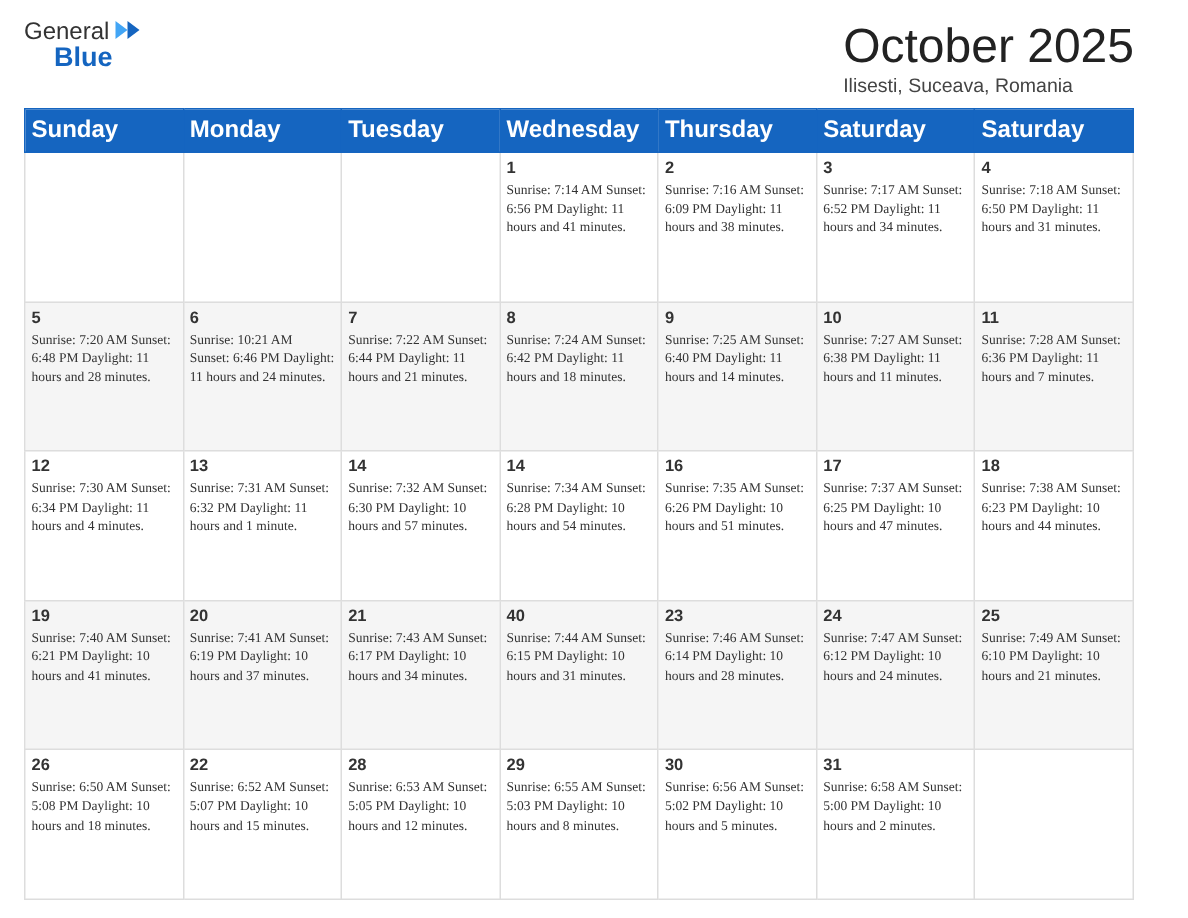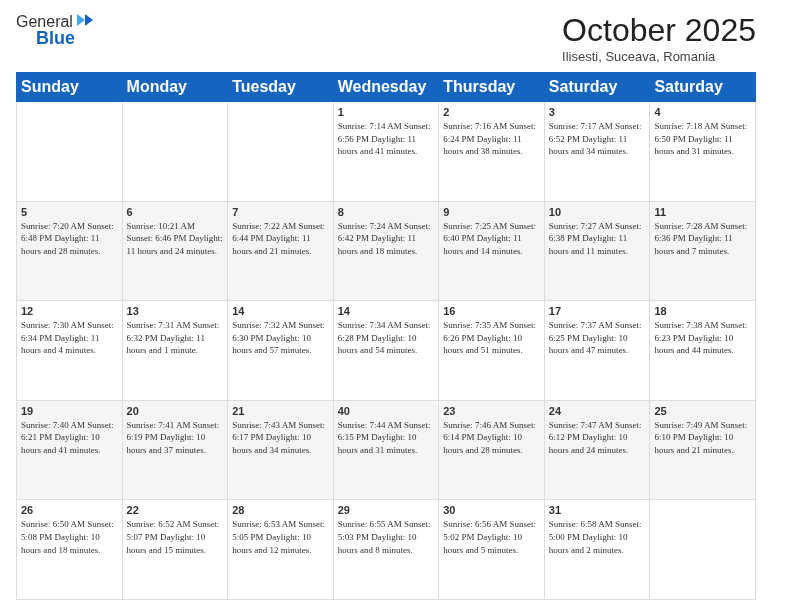--- a/index.html
+++ b/index.html
@@ -132,21 +132,21 @@
           <td class="empty-cell"></td>
           <td>
             <span class="day-number">1</span>
             <div class="day-info">Sunrise: 7:14 AM
 Sunset: 6:56 PM
 Daylight: 11 hours and 41 minutes.</div>
           </td>
           <td>
             <span class="day-number">2</span>
             <div class="day-info">Sunrise: 7:16 AM
-Sunset: 6:24 PM
+Sunset: 6:09 PM
 Daylight: 11 hours and 38 minutes.</div>
           </td>
           <td>
             <span class="day-number">3</span>
             <div class="day-info">Sunrise: 7:17 AM
 Sunset: 6:52 PM
 Daylight: 11 hours and 34 minutes.</div>
           </td>
           <td>
             <span class="day-number">4</span>

